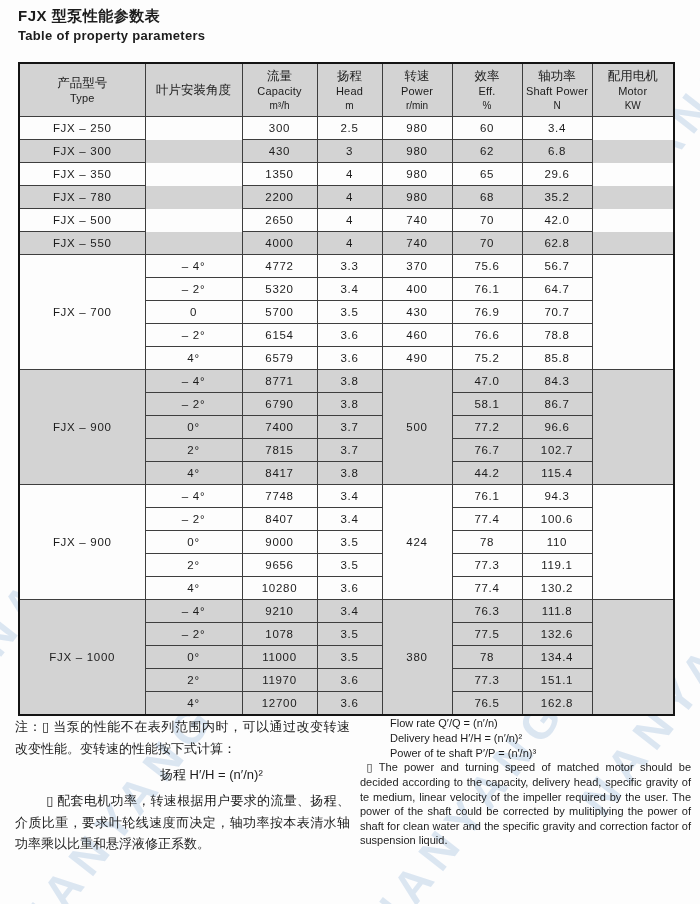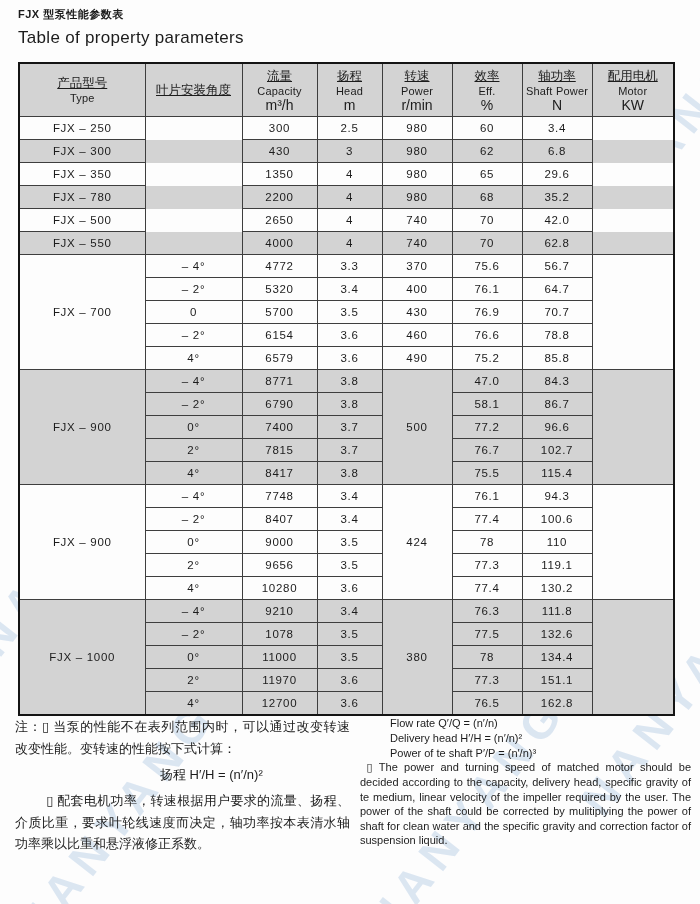--- a/index.html
+++ b/index.html
@@ -15,37 +15,37 @@
     white-space:nowrap;pointer-events:none;z-index:0;
   }
   .wm:nth-of-type(1){left:128px;top:352px;}
   .wm:nth-of-type(2){left:575px;top:250px;}
   .wm:nth-of-type(3){left:8px;top:612px;}
   .wm:nth-of-type(4){left:362px;top:502px;}
   .wm:nth-of-type(5){left:48px;top:898px;}
   .wm:nth-of-type(6){left:398px;top:893px;}
   .wm:nth-of-type(7){left:612px;top:772px;}
   
-  .title-cn{position:absolute;left:18px;top:7px;font-size:11px;font-weight:bold;letter-spacing:.5px;z-index:2;}
-  .title-en{position:absolute;left:18px;top:28px;font-size:17px;letter-spacing:.3px;z-index:2;}
+  .title-cn{position:absolute;left:18px;top:7px;font-size:15px;font-weight:bold;letter-spacing:.5px;z-index:2;}
+  .title-en{position:absolute;left:18px;top:28px;font-size:13px;letter-spacing:.3px;z-index:2;font-weight:bold;}
   
   table.ptable{
     position:absolute;left:18px;top:62px;z-index:1;
     border-collapse:collapse;table-layout:fixed;
     border:2px solid #141414;
   }
   .ptable th,.ptable td{
     border:1px solid #3e3e3e;text-align:center;vertical-align:middle;padding:0;
     overflow:hidden;
   }
   .ptable th{height:52px;background:#d3d3d3;font-weight:normal;}
   .ptable td{height:22px;font-size:11.5px;letter-spacing:.7px;}
-  .hcn{font-size:12.5px;line-height:15px;text-decoration:underline;}
+  .hcn{font-size:12.5px;line-height:15px;}
   .hen{font-size:11px;line-height:13px;margin-top:1px;letter-spacing:.2px;}
-  .hunit{font-size:14px;line-height:13px;margin-top:1px;}
+  .hunit{font-size:10px;line-height:13px;margin-top:1px;}
   td.gray{background:#d3d3d3;}
   td.white{background:#fdfdfd;}
   td.hb{border-bottom:hidden;}
   
   .notes{position:absolute;left:15px;top:716px;width:676px;display:flex;z-index:1;}
   .notes p{margin:0;}
   .ncn{width:335px;font-size:13px;line-height:21.5px;text-align:justify;}
   .ncn .p2{text-indent:2.4em;margin-top:1px;}
   .fcn{margin:5px 0 5px 145px;}
   .fcn div{line-height:21px;}
@@ -253,21 +253,21 @@
         <td class="gray">2°</td>
         <td class="gray">7815</td>
         <td class="gray">3.7</td>
         <td class="gray">76.7</td>
         <td class="gray">102.7</td>
       </tr>
       <tr>
         <td class="gray">4°</td>
         <td class="gray">8417</td>
         <td class="gray">3.8</td>
-        <td class="gray">75.5</td>
+        <td class="gray">44.2</td>
         <td class="gray">115.4</td>
       </tr>
       <tr>
         <td class="white" rowspan="5">FJX – 900</td>
         <td class="white">– 4°</td>
         <td class="white">7748</td>
         <td class="white">3.4</td>
         <td class="white" rowspan="5">424</td>
         <td class="white">76.1</td>
         <td class="white">94.3</td>

